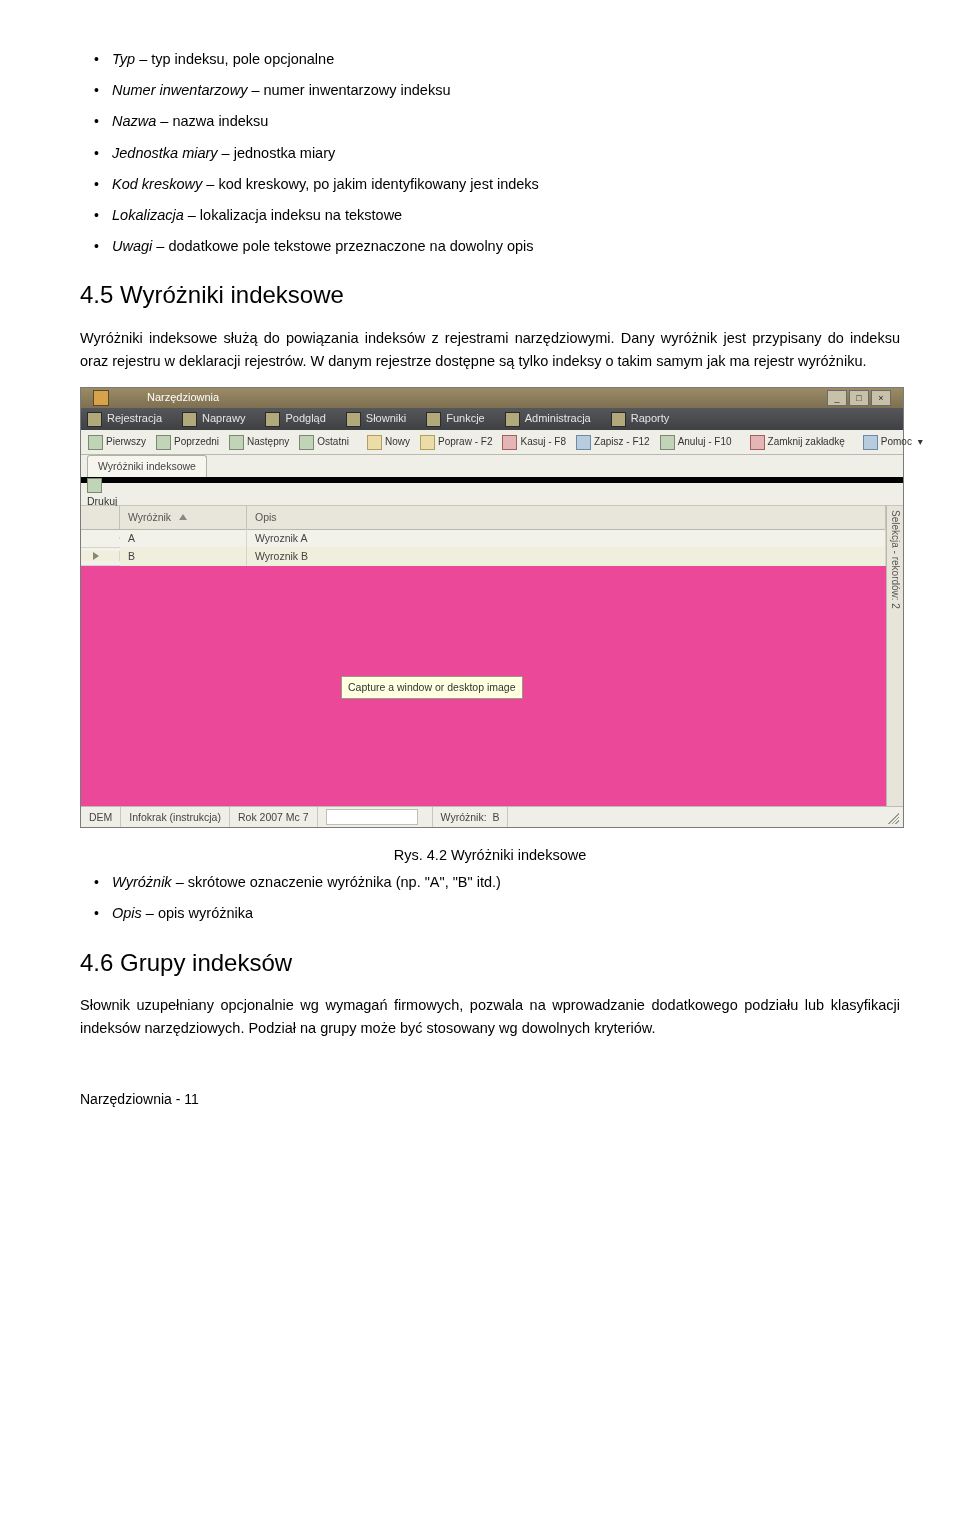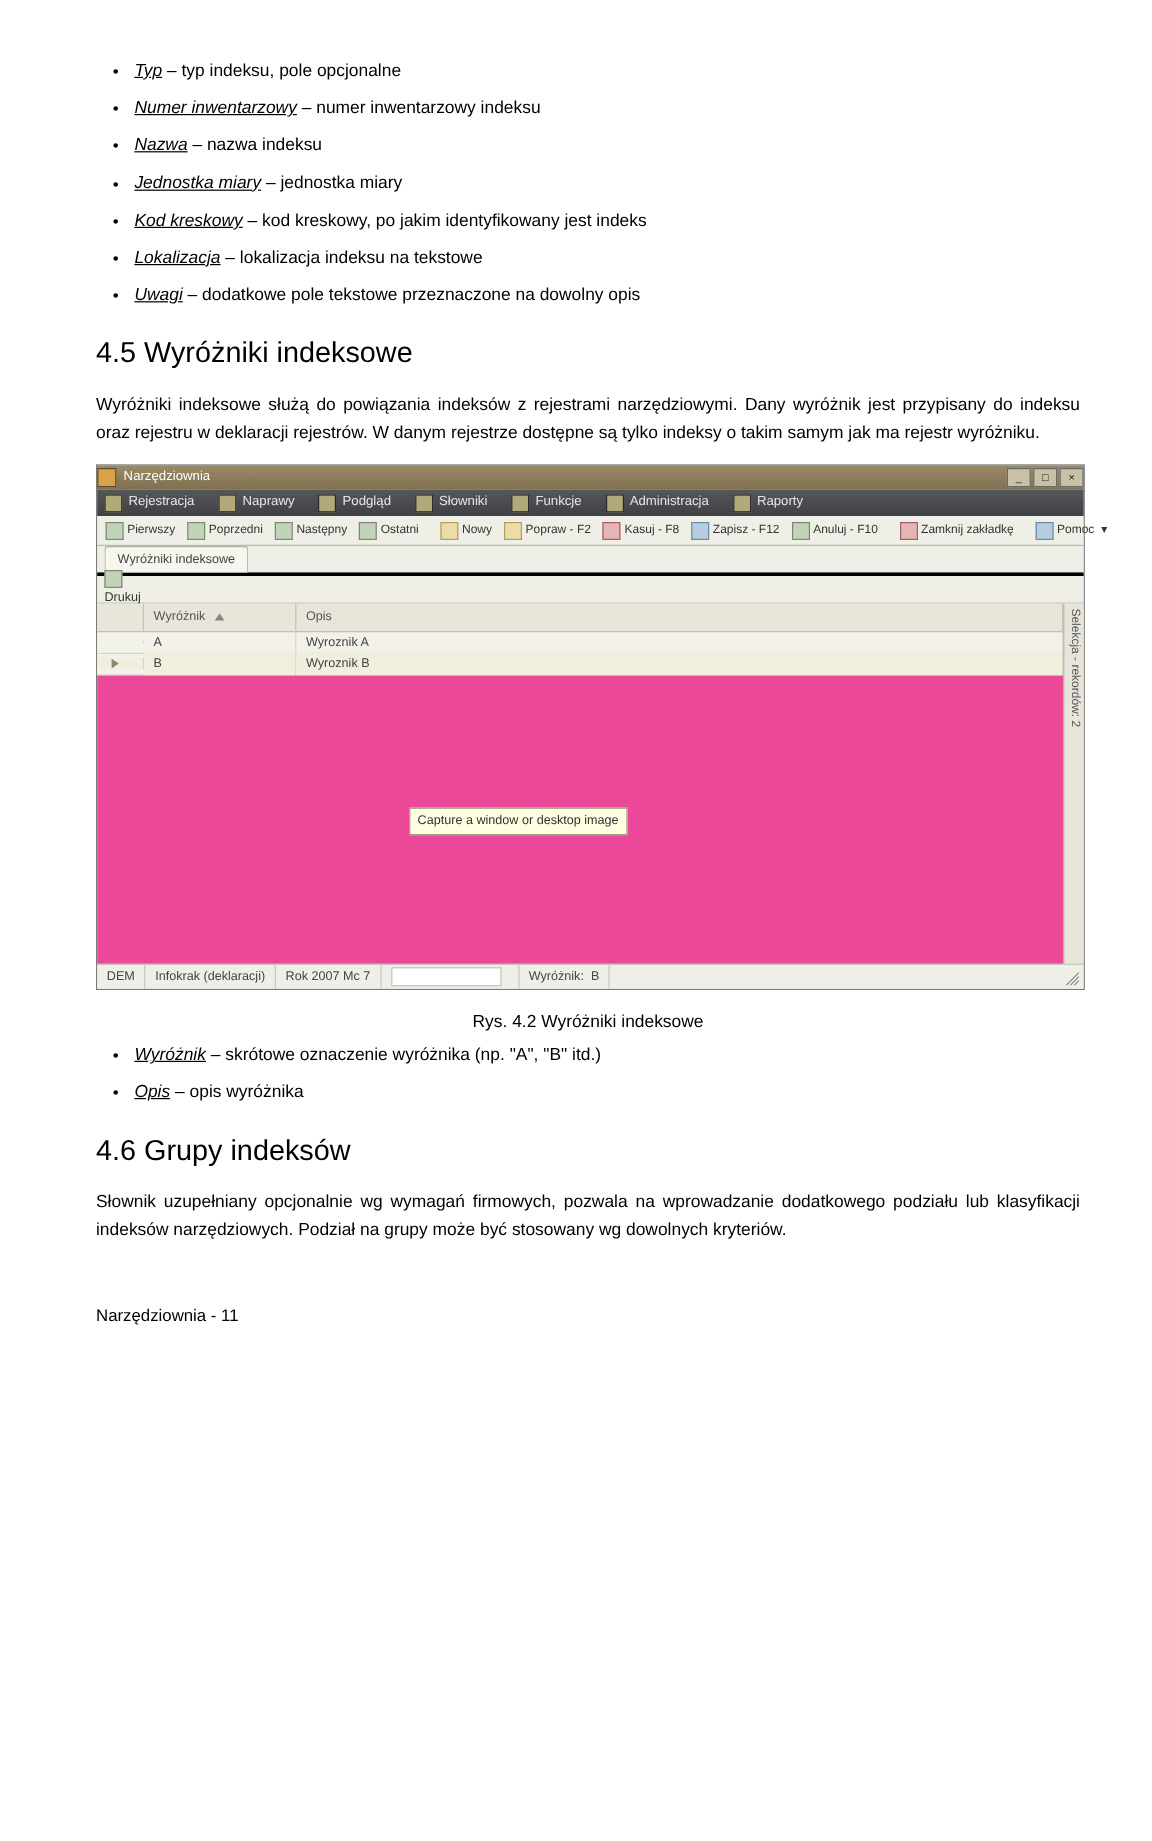--- a/index.html
+++ b/index.html
@@ -23,21 +23,21 @@
     margin-bottom: 8px;
     text-align: justify;
   }
   ul.bullets li::before {
     content: "•";
     position: absolute;
     left: -18px;
     top: 0;
     font-size: 14px;
   }
-  .italic { font-style: italic; text-decoration: underline; }
+  .italic { font-style: italic; }
   h2.section {
     font-size: 24px;
     font-weight: normal;
     margin: 8px 0 12px 0;
   }
   p.body {
     text-align: justify;
     margin: 0 0 14px 0;
   }
   .caption {
@@ -58,21 +58,22 @@
     font-size: 11px;
     color: #333;
     margin: 8px 0 16px 0;
   }
   .titlebar {
     background: linear-gradient(#9b8b66, #7d6f50);
     color: #fff;
     height: 20px;
     display: flex;
     align-items: center;
-    padding: 0 0;
+    padding: 0 12px;
+    gap: 32px;
   }
   .titlebar .ticon {
     width: 14px; height: 14px; background: #d7a24a;
     margin-right: 6px; border: 1px solid #5a4a2a;
   }
   .titlebar .title { flex: 1; font-size: 11px; }
   .winbtns { display: flex; gap: 2px; }
   .winbtn {
     width: 18px; height: 14px;
     background: #c9c0a8;
@@ -108,21 +109,21 @@
   }
   .toolbar .titem { display: flex; align-items: center; gap: 3px; padding: 0 3px; }
   .ticon2 { width: 13px; height: 13px; background: #c2d4b8; border:1px solid #7a8a70; }
   .ticon2.red { background:#e4b5b5; border-color:#a06060;}
   .ticon2.blue { background:#b8cce0; border-color:#6a8aa8;}
   .ticon2.yel { background:#ecdca8; border-color:#b0a060;}
   .tsep { width:1px; height:18px; background:#bcbcb4; margin:0 2px;}
 
   .tabsrow {
     background: #efefe8;
-    border-bottom: 3px solid #000000;
+    border-bottom: 6px solid #000000;
     height: 22px;
     display: flex; align-items: flex-end;
     padding-left: 6px;
   }
   .tab {
     border: 1px solid #b0b0a6;
     border-bottom: none;
     border-radius: 3px 3px 0 0;
     background: #f7f6ee;
     padding: 2px 10px;
@@ -379,21 +380,21 @@
       </div>
       <div class="gblank">
         <div class="tooltip-fake">Capture a window or desktop image</div>
       </div>
     </div>
     <div class="sidebar-right">Selekcja - rekordów: 2</div>
   </div>
 
   <div class="statusbar">
     <div class="scell">DEM</div>
-    <div class="scell">Infokrak (deklaracji)</div>
+    <div class="scell">Infokrak (instrukcja)</div>
     <div class="scell">Rok 2007 Mc 7</div>
     <div class="scell">
         <div class="sbox"></div>
       </div>
     <div class="scell"><span>Wyróżnik:</span>&nbsp;&nbsp;<span>B</span></div>
     <div class="grip"></div>
   </div>
 </div>
 
 <div class="caption">Rys. 4.2 Wyróżniki indeksowe</div>

